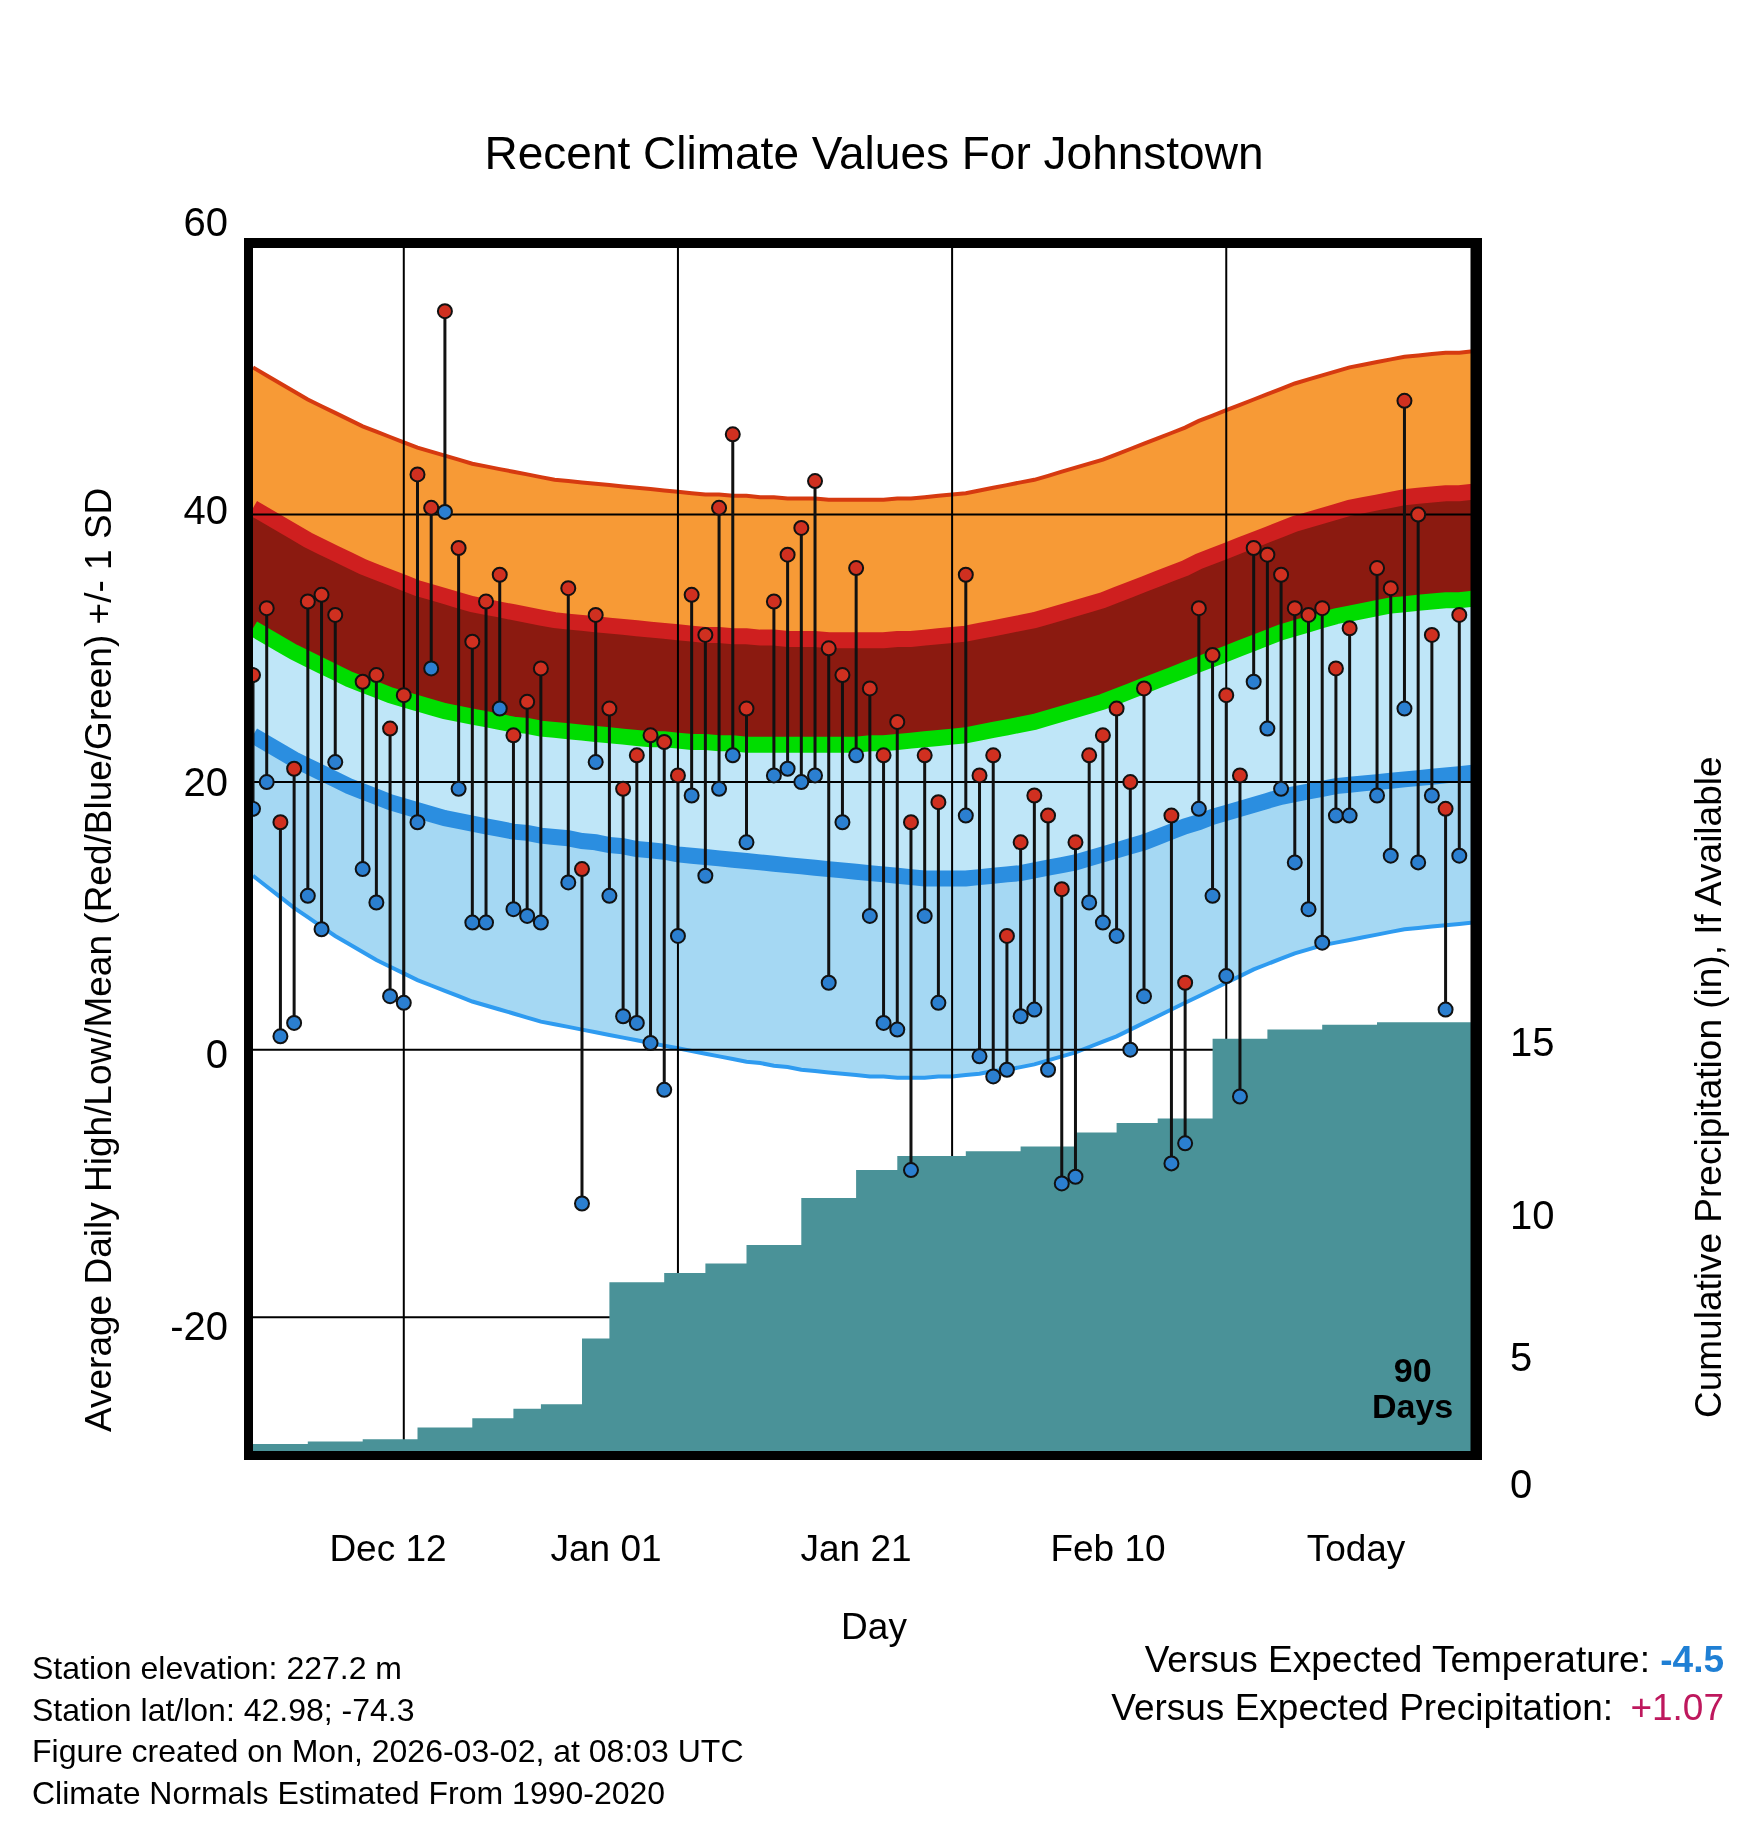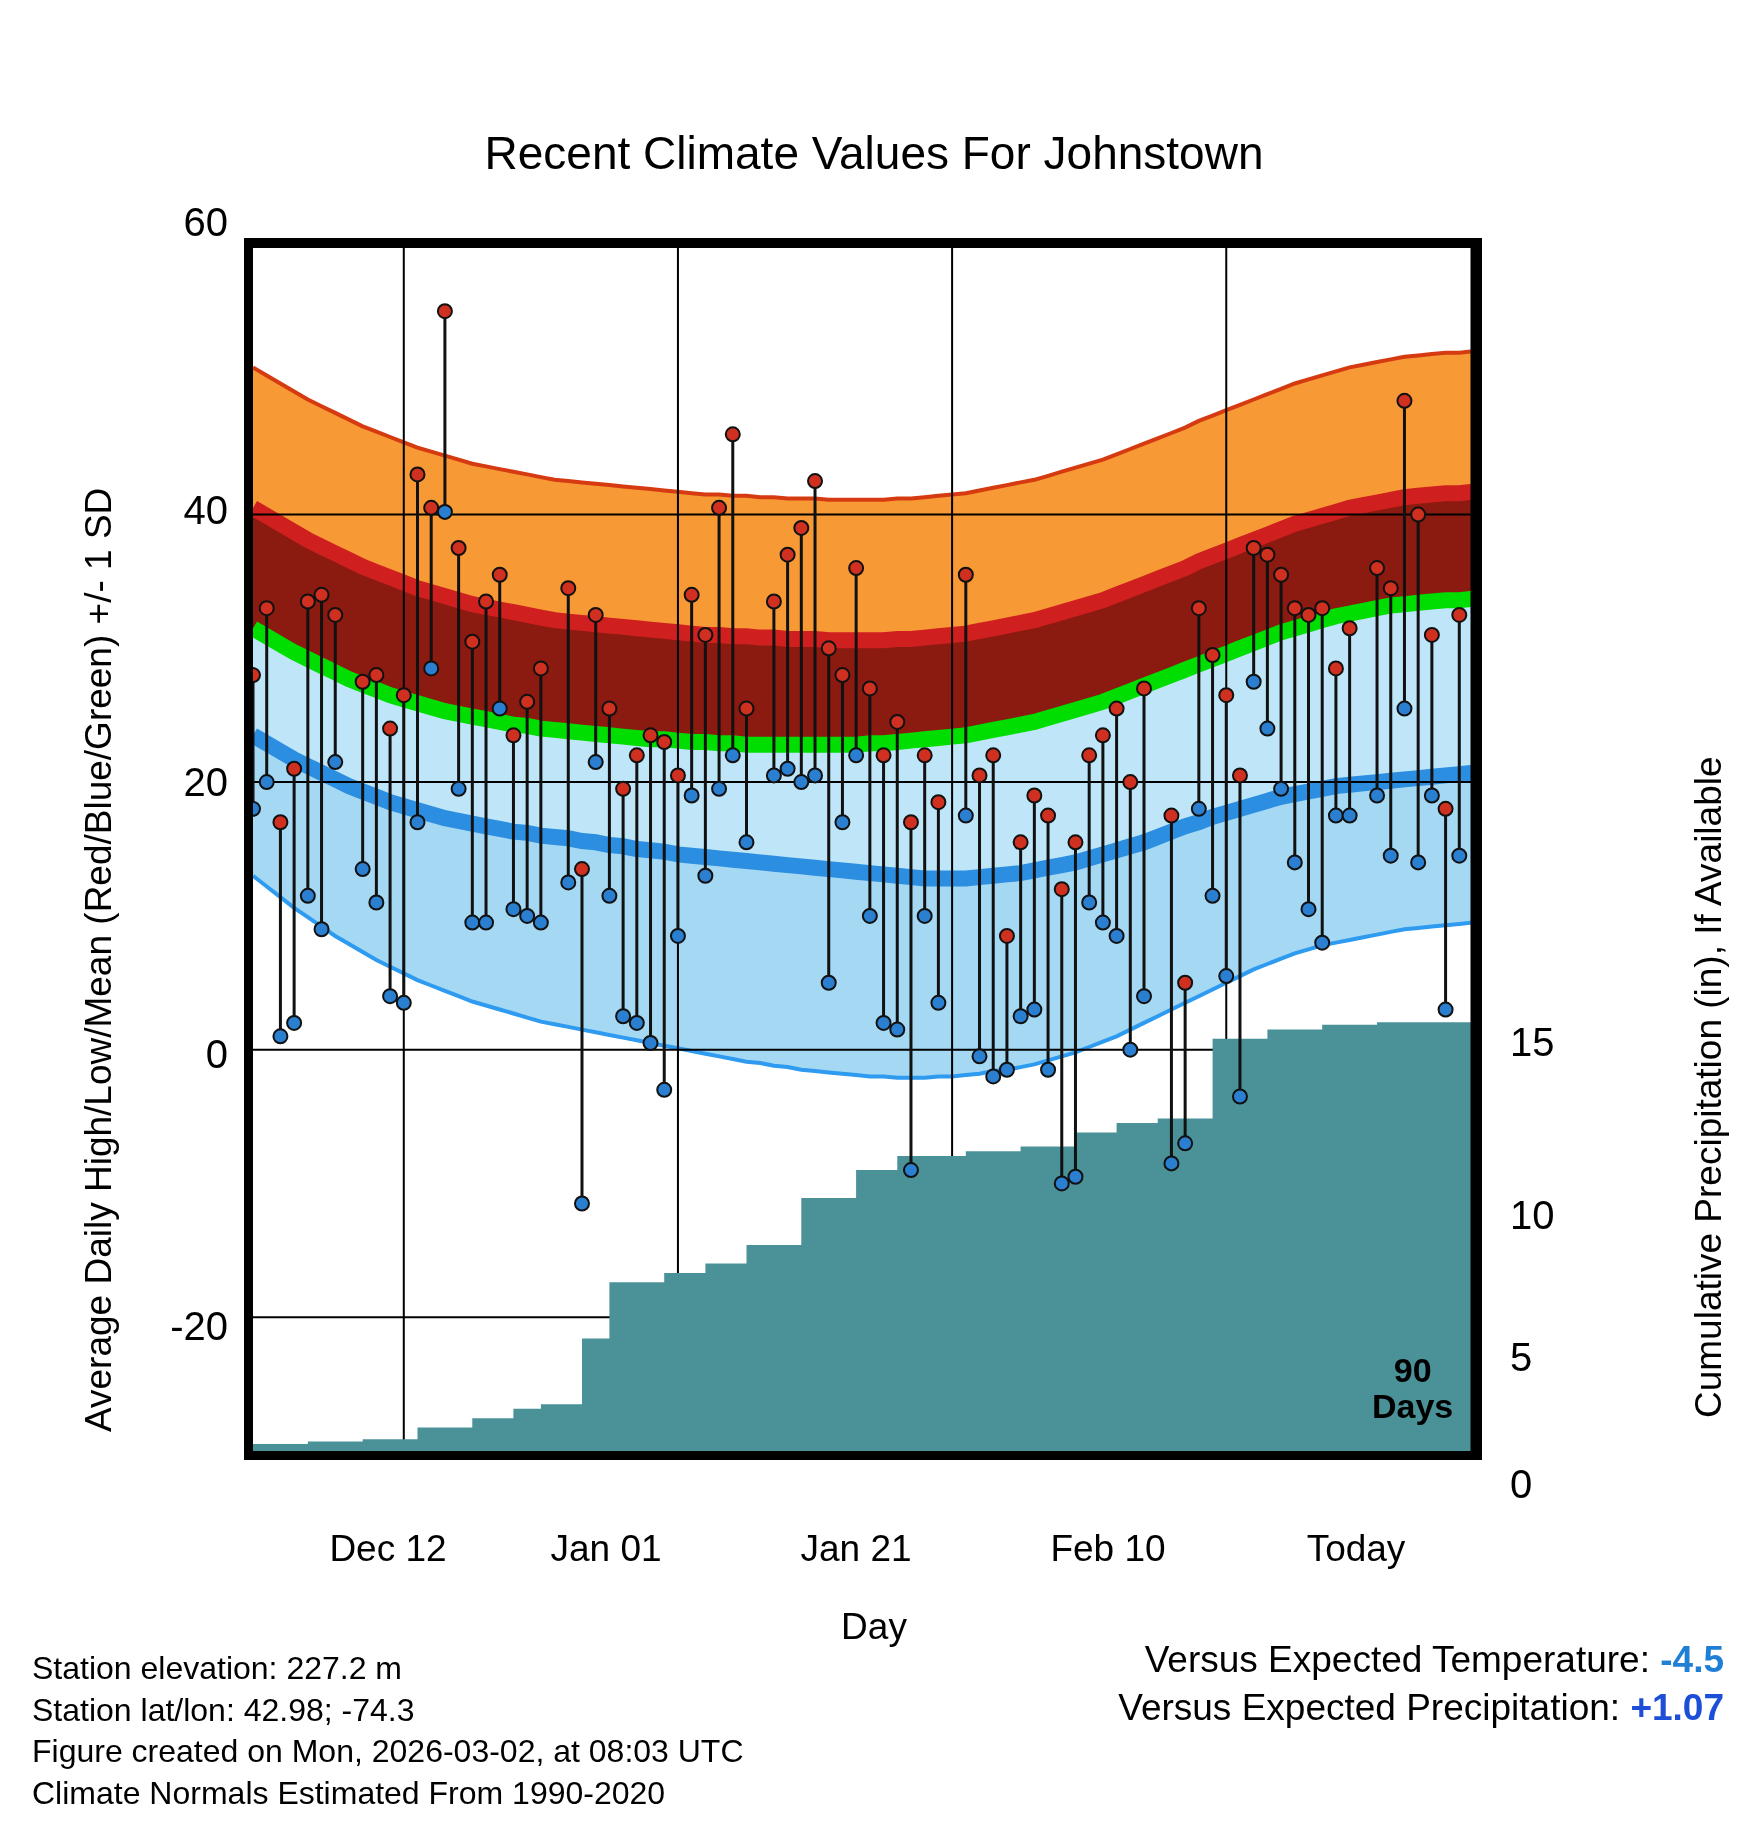--- a/index.html
+++ b/index.html
@@ -111,21 +111,21 @@
     position: absolute;
     right: 24px;
     top: 1636px;
     font-size: 37px;
     line-height: 1.30;
     text-align: right;
   }
   .footer-right .row { white-space: nowrap; }
   .bold { font-weight: bold; }
   .blue-val { color: #1f7fd4; font-weight: bold; }
-  .green-val { color: #1d4ed8; font-weight: bold; }
+  .green-val { color: #be185d; font-weight: normal; margin-left: 7px; }
 </style>
 </head>
 <body>
 
 <div id="root">
 
   <div class="title">Recent Climate Values For Johnstown</div>
 
   <div class="ylabel-left" style="left:78px; top:1432px;">Average Daily High/Low/Mean (Red/Blue/Green) +/- 1 SD</div>
 

